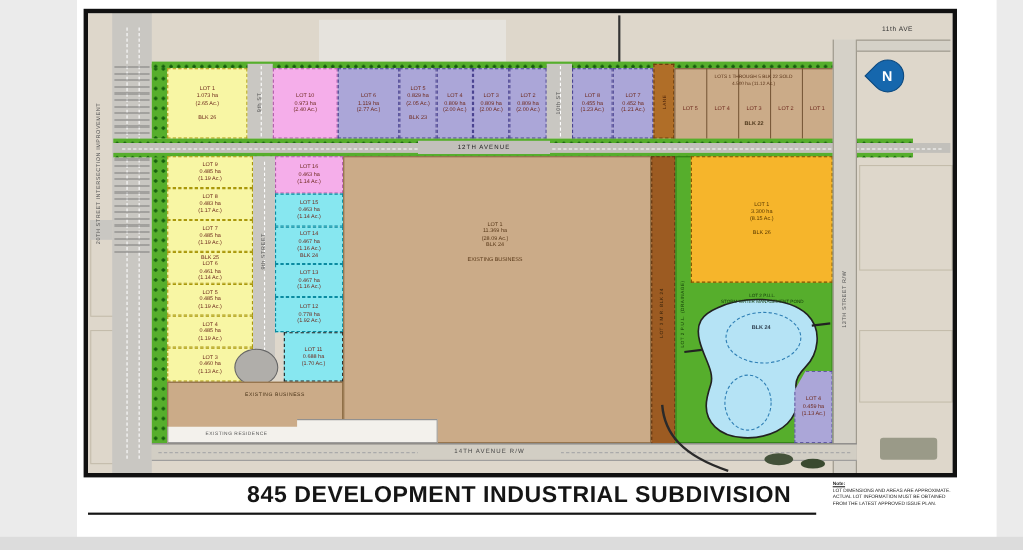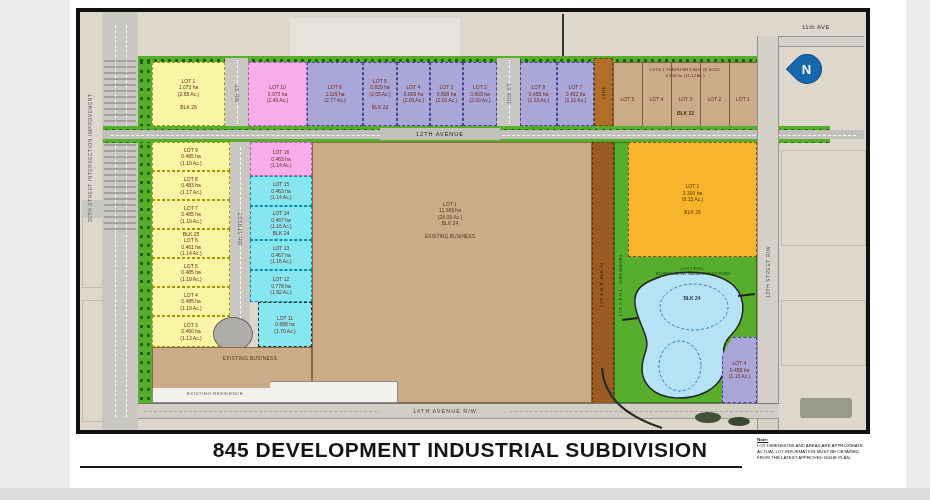--- a/index.html
+++ b/index.html
@@ -27,21 +27,21 @@
   .yellow{background:#f8f6a4;border:1px dashed #a9970a;}
   .pink{background:#f5aeea;border:1px dashed #b05ca8;}
   .purple{background:#aba6d8;border:1px dashed #4a4390;}
   .cyan{background:#87e7f0;border:1px dashed #0a8aa0;}
   .tanlot{background:#cbab88;border:1px solid #7a5a3a;}
   .orange{background:#f6b52b;border:1.5px dashed #7a5200;}
   .labeltxt{font-size:5px;color:#333;text-align:center;white-space:pre-line;line-height:1.3;}
   .blklbl{font-size:5px;font-weight:bold;color:#4a3418;text-align:center;}
   .roadlbl{font-size:5.5px;letter-spacing:1px;color:#222;text-align:center;display:flex;align-items:center;justify-content:center;}
   
-  .title{left:80px;top:436px;width:760px;height:28px;display:flex;align-items:center;justify-content:center;
+  .title{left:92px;top:436px;width:760px;height:28px;display:flex;align-items:center;justify-content:center;
          font-size:21px;font-weight:bold;color:#151515;letter-spacing:.5px;}
   .note{left:757px;top:437px;width:150px;font-size:4.4px;line-height:1.4;color:#222;}
   .note b{text-decoration:underline;}
   
   .pin{left:792px;top:54px;width:28px;height:28px;background:#1667ad;border:1.5px solid #0d4a80;
        border-radius:50% 50% 50% 0;transform:rotate(45deg);display:flex;align-items:center;justify-content:center;z-index:5;}
   .pin span{transform:rotate(-45deg);color:#fff;font-weight:bold;font-size:13px;}
   .faint{border:1px solid #c4bcab;}
 </style>
 </head>

